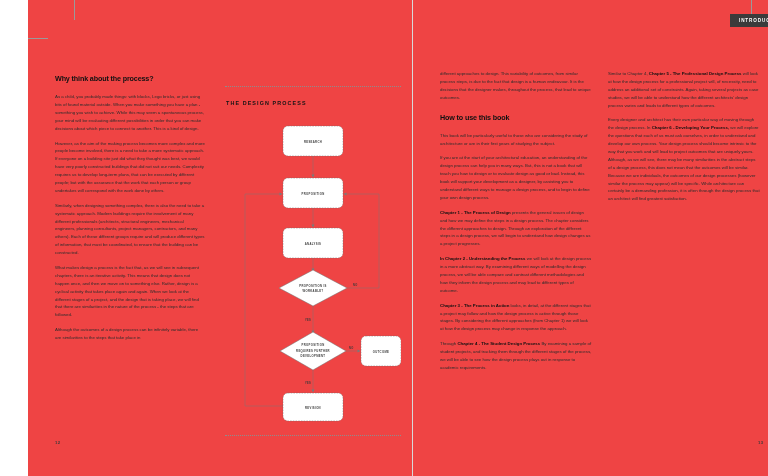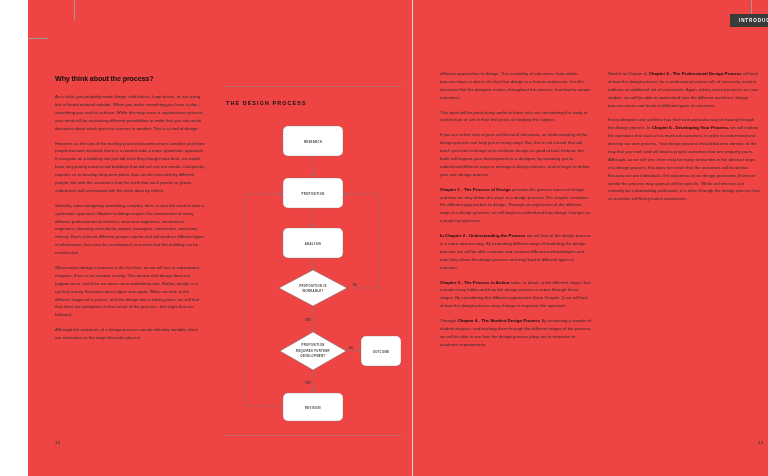--- a/index.html
+++ b/index.html
@@ -208,20 +208,21 @@
       <rect class="box-shape" x="136" y="222" width="40" height="30" rx="5" ry="5"></rect>
       <text class="node-label" x="156" y="238.5" text-anchor="middle">OUTCOME</text>
 
       <rect class="box-shape" x="58" y="279" width="60" height="28" rx="5" ry="5"></rect>
       <text class="node-label" x="88" y="294.5" text-anchor="middle">REVISION</text>
     </svg>
   </div>
 
   <div class="col" id="col-2">
     <p>different approaches to design. This variability of outcomes, from similar process steps, is due to the fact that design is a human endeavour. It is the decisions that the designer makes, throughout the process, that lead to unique outcomes.</p>
+    <h2 class="spaced">How to use this book</h2>
     <p>This book will be particularly useful to those who are considering the study of architecture or are in their first years of studying the subject.</p>
     <p>If you are at the start of your architectural education, an understanding of the design process can help you in many ways. But, this is not a book that will teach you how to design or to evaluate design as good or bad. Instead, this book will support your development as a designer, by assisting you to understand different ways to manage a design process, and to begin to define your own design process.</p>
     <p><b>Chapter 1 - The Process of Design</b><span> presents the general issues of design and how we may define the steps in a design process. The chapter considers the different approaches to design. Through an exploration of the different steps in a design process, we will begin to understand how design changes as a project progresses.</span></p>
     <p><b>In Chapter 2 - Understanding the Process</b><span> we will look at the design process in a more abstract way. By examining different ways of modelling the design process, we will be able compare and contrast different methodologies and how they inform the design process and may lead to different types of outcome.</span></p>
     <p><b>Chapter 3 - The Process in Action</b><span> looks, in detail, at the different stages that a project may follow and how the design process is active through those stages. By considering the different approaches (from Chapter 1) we will look at how the design process may change in response the approach.</span></p>
     <p><span>Through </span><b>Chapter 4 - The Student Design Process</b><span> By examining a sample of student projects, and tracking them through the different stages of the process, we will be able to see how the design process plays out in response to academic requirements.</span></p>
   </div>
 
   <div class="col" id="col-3">
     <p><span>Similar to Chapter 4, </span><b>Chapter 5 - The Professional Design Process</b><span> will look at how the design process for a professional project will, of necessity, need to address an additional set of constraints. Again, taking several projects as case studies, we will be able to understand how the different architects' design process varies and leads to different types of outcomes.</span></p>

